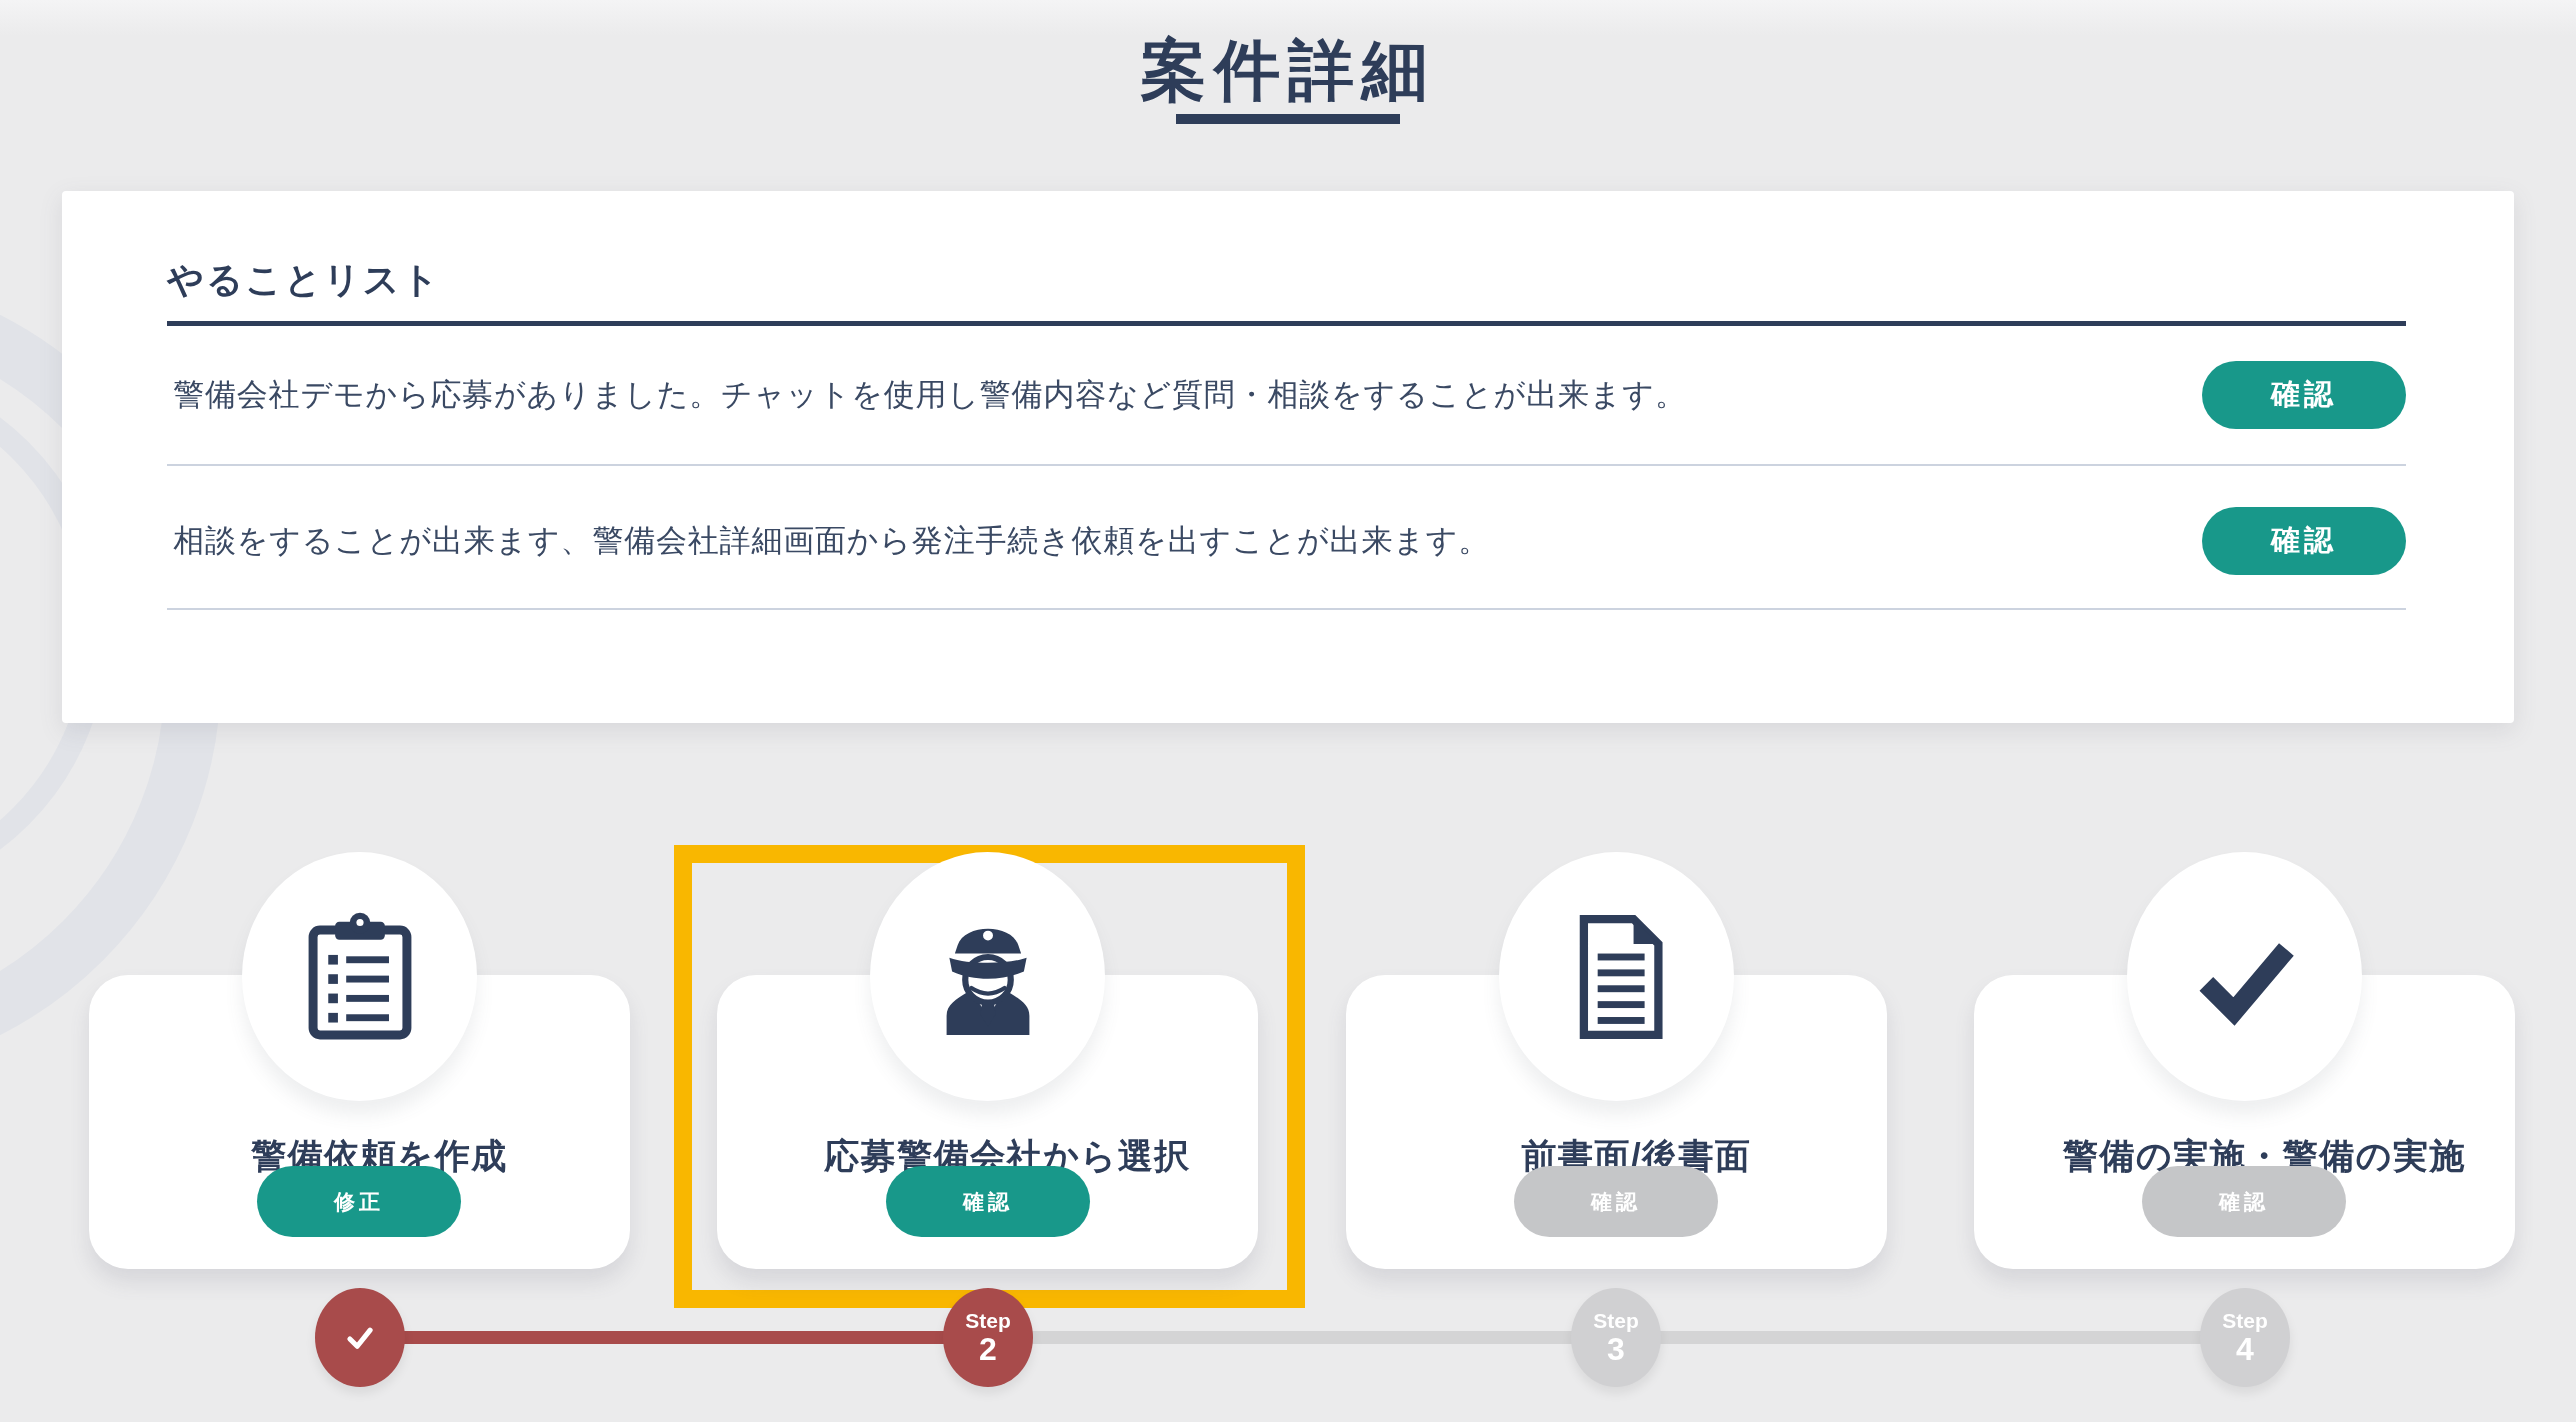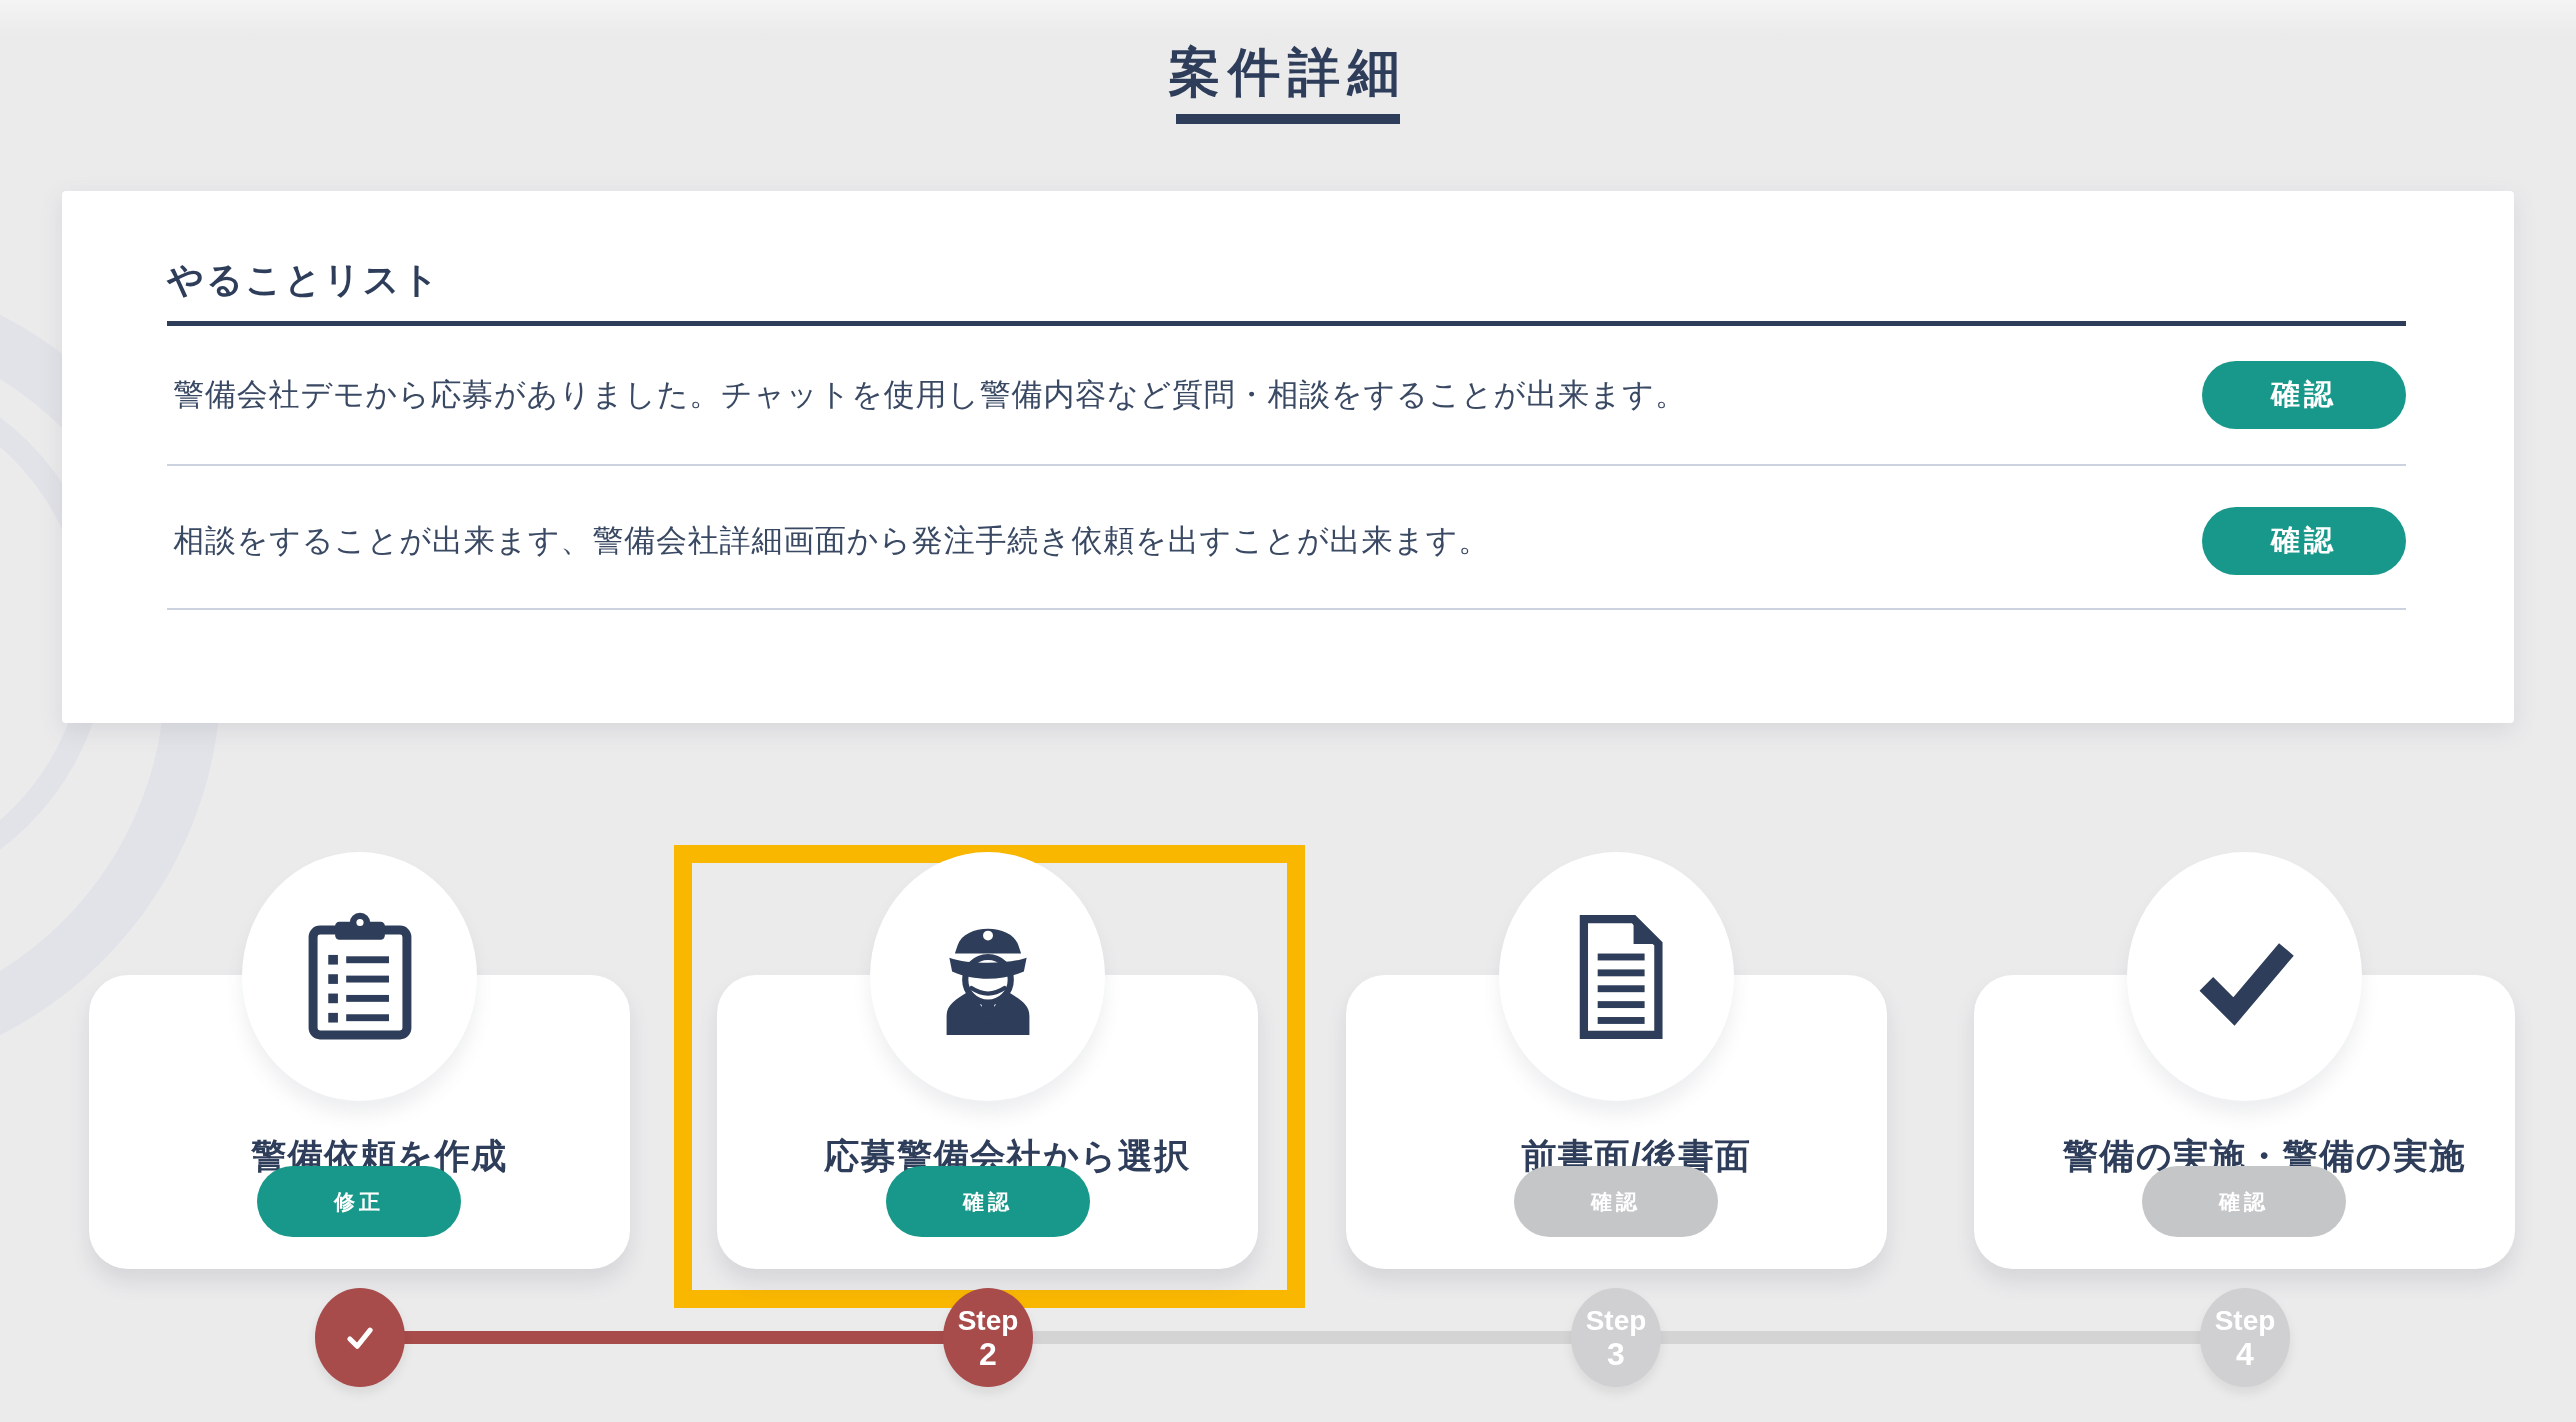--- a/index.html
+++ b/index.html
@@ -9,21 +9,21 @@
         background:linear-gradient(#f4f4f5,#ebebec);pointer-events:none;}
 
   
   .wm-outer{position:absolute;left:-587px;top:271px;width:696px;height:696px;
         border:56px solid #e1e3e8;border-radius:50%;}
   .wm-inner{position:absolute;left:-433px;top:363px;width:495px;height:495px;
         border:23px solid #e1e3e8;border-radius:50%;}
 
   
   .page-title{position:absolute;top:26px;left:0;width:100%;text-align:center;
-        font-size:52px;font-weight:bold;color:#2e3d59;letter-spacing:7.7px;margin-top:12px;}
+        font-size:66px;font-weight:bold;color:#2e3d59;letter-spacing:7.7px;}
   .title-underline{position:absolute;top:114px;left:50%;transform:translateX(-50%);
         width:224px;height:10px;background:#2e3d59;}
 
   
   .todo-card{position:absolute;left:62px;top:191px;width:2452px;height:532px;background:#ffffff;
         border-radius:4px;box-shadow:0 7.7px 23px rgba(90,95,110,.13);z-index:1;}
   .todo-heading{position:absolute;left:105px;top:65px;font-size:36px;font-weight:bold;
         color:#2e3d59;letter-spacing:2.3px;}
   .todo-rule{position:absolute;left:105px;right:108px;top:130px;height:4.6px;background:#2e3d59;}
   .todo-row{position:absolute;left:105px;right:108px;height:77px;display:flex;
@@ -67,21 +67,21 @@
   .track{position:absolute;left:359px;top:1331px;width:1885px;height:13px;background:#d4d4d5;
         border-radius:7px;z-index:0;}
   .track-done{position:absolute;left:359px;top:1331px;width:629px;height:13px;background:#a84b4b;
         border-radius:7px;z-index:1;}
   .node{position:absolute;top:1288px;width:90px;height:99px;border-radius:50%;display:flex;
         flex-direction:column;align-items:center;justify-content:center;color:#ffffff;z-index:3;
         box-shadow:0 6.2px 10.8px rgba(0,0,0,.08);}
   .node.n1{left:315px}.node.n2{left:943px}.node.n3{left:1571px}.node.n4{left:2200px}
   .node.red{background:#a84b4b}
   .node.gray{background:#d0d0d2}
-  .node-label{font-size:28px;font-weight:bold;line-height:1.2;}
+  .node-label{font-size:21px;font-weight:bold;line-height:1.2;}
   .node-number{font-size:32px;font-weight:bold;line-height:1.05;}
   .node svg{width:46px;height:46px;}
 </style>
 </head>
 <body>
 
 <div class="page">
 
   <div class="wm-outer"></div>
   <div class="wm-inner"></div>

